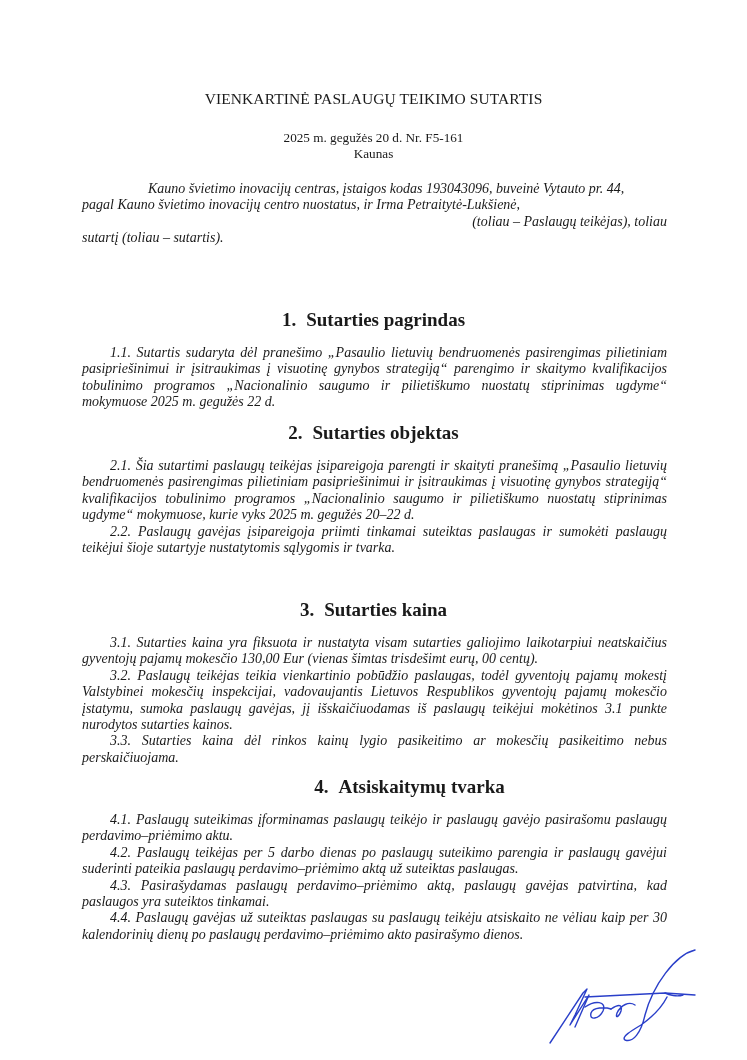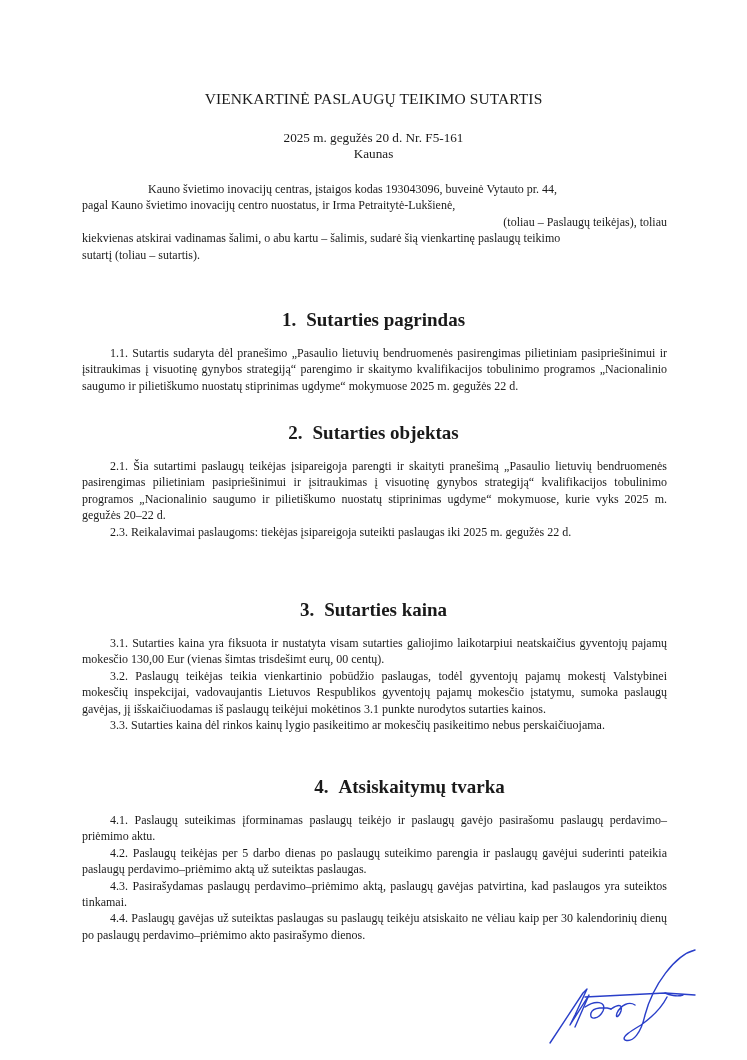--- a/index.html
+++ b/index.html
@@ -3,22 +3,22 @@
 <meta charset="utf-8">
 <style>
   html, body { margin: 0; padding: 0; background: #ffffff; }
   body { width: 747px; height: 1060px; position: relative; overflow: hidden;
          font-family: "Liberation Serif", "DejaVu Serif", serif; color: #1a1a1a; }
   .page { position: absolute; left: 0; top: 0; width: 747px; height: 1060px; }
   .title { position: absolute; top: 90px; left: 0; width: 747px; text-align: center;
            font-weight: normal; font-size: 15.5px; letter-spacing: 0.1px; }
   .meta { position: absolute; top: 130px; left: 0; width: 747px; text-align: center;
           font-size: 13.2px; line-height: 16px; }
-  .block { position: absolute; left: 82px; width: 585px; font-size: 12px; line-height: 16.4px;
-           text-align: justify; }
+  .block { position: absolute; left: 82px; width: 585px; font-size: 14px; line-height: 16.4px;
+           text-align: justify; font-style: italic; }
   .block p { margin: 0; text-indent: 0; }
   .ind { text-indent: 28px !important; }
   .ind2 { text-indent: 66px !important; }
   .rightline { text-align: right; }
   .heading { position: absolute; left: 0; width: 747px; text-align: center; font-weight: bold;
              font-size: 19px; }
   .heading .num { margin-right: 10px; }
   .sig { position: absolute; left: 545px; top: 945px; width: 160px; height: 105px; }
 </style>
 </head>
@@ -30,37 +30,36 @@
 
   <div class="meta">
     <div>2025 m. gegužės 20 d. Nr. F5-161</div>
     <div>Kaunas</div>
   </div>
 
   <div class="block" style="top:181px;">
     <p class="ind2">Kauno švietimo inovacijų centras, įstaigos kodas 193043096, buveinė Vytauto pr. 44,</p>
     <p>pagal Kauno švietimo inovacijų centro nuostatus, ir Irma Petraitytė-Lukšienė,</p>
     <p class="rightline">(toliau – Paslaugų teikėjas), toliau</p>
-    <p>kiekvienas atskirai vadinamas šalimi, o abu kartu – šalimis, sudarė šią vienkartinę paslaugų teikimo</p>
     <p>sutartį (toliau – sutartis).</p>
   </div>
 
   <div class="heading" style="top:309px;">
     <span class="num">1.</span><span>Sutarties pagrindas</span>
   </div>
   <div class="block" style="top:345px;">
     <p class="ind">1.1. Sutartis sudaryta dėl pranešimo „Pasaulio lietuvių bendruomenės pasirengimas pilietiniam pasipriešinimui ir įsitraukimas į visuotinę gynybos strategiją“ parengimo ir skaitymo kvalifikacijos tobulinimo programos „Nacionalinio saugumo ir pilietiškumo nuostatų stiprinimas ugdyme“ mokymuose 2025 m. gegužės 22 d.</p>
   </div>
 
   <div class="heading" style="top:422px;">
     <span class="num">2.</span><span>Sutarties objektas</span>
   </div>
   <div class="block" style="top:458px;">
     <p class="ind">2.1. Šia sutartimi paslaugų teikėjas įsipareigoja parengti ir skaityti pranešimą „Pasaulio lietuvių bendruomenės pasirengimas pilietiniam pasipriešinimui ir įsitraukimas į visuotinę gynybos strategiją“ kvalifikacijos tobulinimo programos „Nacionalinio saugumo ir pilietiškumo nuostatų stiprinimas ugdyme“ mokymuose, kurie vyks 2025 m. gegužės 20–22 d.</p>
-    <p class="ind">2.3. Reikalavimai paslaugoms: tiekėjas įsipareigoja suteikti paslaugas iki 2025 m. gegužės 22 d.</p>
+    <p class="ind">2.2. Paslaugų gavėjas įsipareigoja priimti tinkamai suteiktas paslaugas ir sumokėti paslaugų teikėjui šioje sutartyje nustatytomis sąlygomis ir tvarka.</p>
   </div>
 
   <div class="heading" style="top:599px;">
     <span class="num">3.</span><span>Sutarties kaina</span>
   </div>
   <div class="block" style="top:635px;">
     <p class="ind">3.1. Sutarties kaina yra fiksuota ir nustatyta visam sutarties galiojimo laikotarpiui neatskaičius gyventojų pajamų mokesčio 130,00 Eur (vienas šimtas trisdešimt eurų, 00 centų).</p>
     <p class="ind">3.2. Paslaugų teikėjas teikia vienkartinio pobūdžio paslaugas, todėl gyventojų pajamų mokestį Valstybinei mokesčių inspekcijai, vadovaujantis Lietuvos Respublikos gyventojų pajamų mokesčio įstatymu, sumoka paslaugų gavėjas, jį išskaičiuodamas iš paslaugų teikėjui mokėtinos 3.1 punkte nurodytos sutarties kainos.</p>
     <p class="ind">3.3. Sutarties kaina dėl rinkos kainų lygio pasikeitimo ar mokesčių pasikeitimo nebus perskaičiuojama.</p>
   </div>

